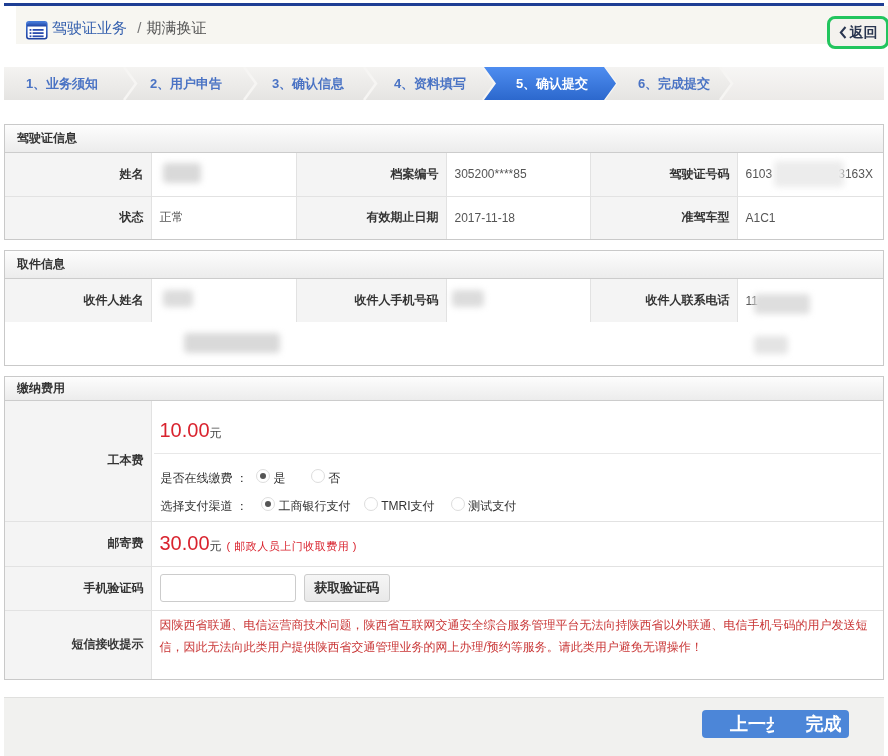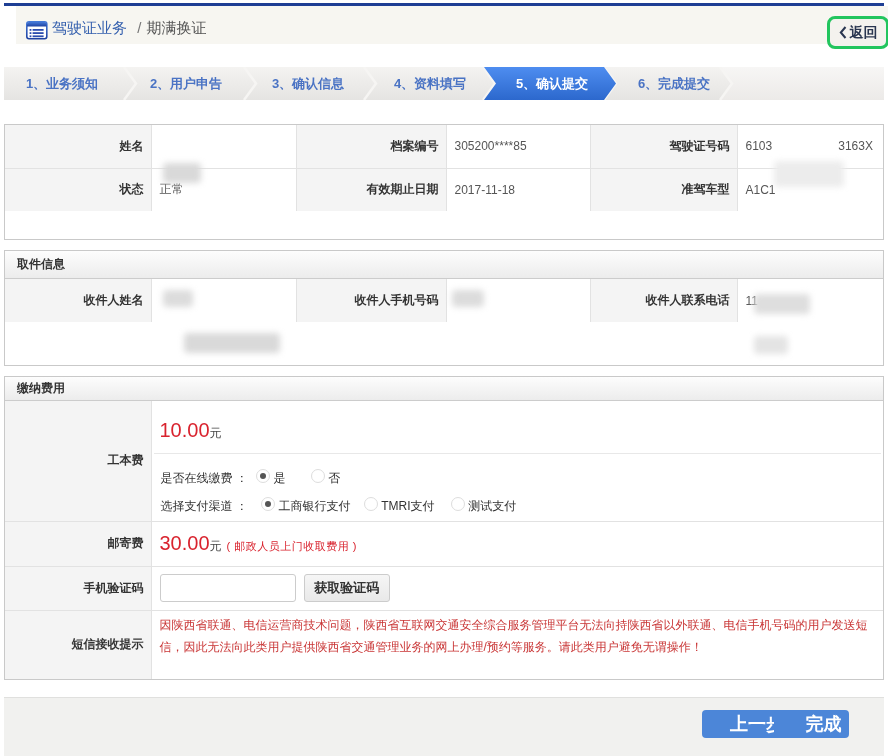--- a/index.html
+++ b/index.html
@@ -92,20 +92,21 @@
     <text x="58" y="21">1、业务须知</text>
     <text x="182" y="21">2、用户申告</text>
     <text x="304" y="21">3、确认信息</text>
     <text x="426" y="21">4、资料填写</text>
     <text x="548" y="21" fill="#ffffff" font-weight="bold">5、确认提交</text>
     <text x="670" y="21">6、完成提交</text>
   </g>
 </svg>
 
 <div class="abs panel" style="top:124px;height:114px;">
+  <div class="ptitle">驾驶证信息</div>
   <table class="grid">
     <tbody>
         <tr style="height:43px;">
       <td class="lab" style="width:146px;">姓名</td>
       <td class="val" style="width:145px;"></td>
       <td class="lab" style="width:150px;">档案编号</td>
       <td class="val" style="width:144px;">305200****85</td>
       <td class="lab" style="width:147px;">驾驶证号码</td>
       <td class="val" style="white-space:nowrap;">6103<span style="display:inline-block;width:66px;"></span>3163X</td>
     </tr>

